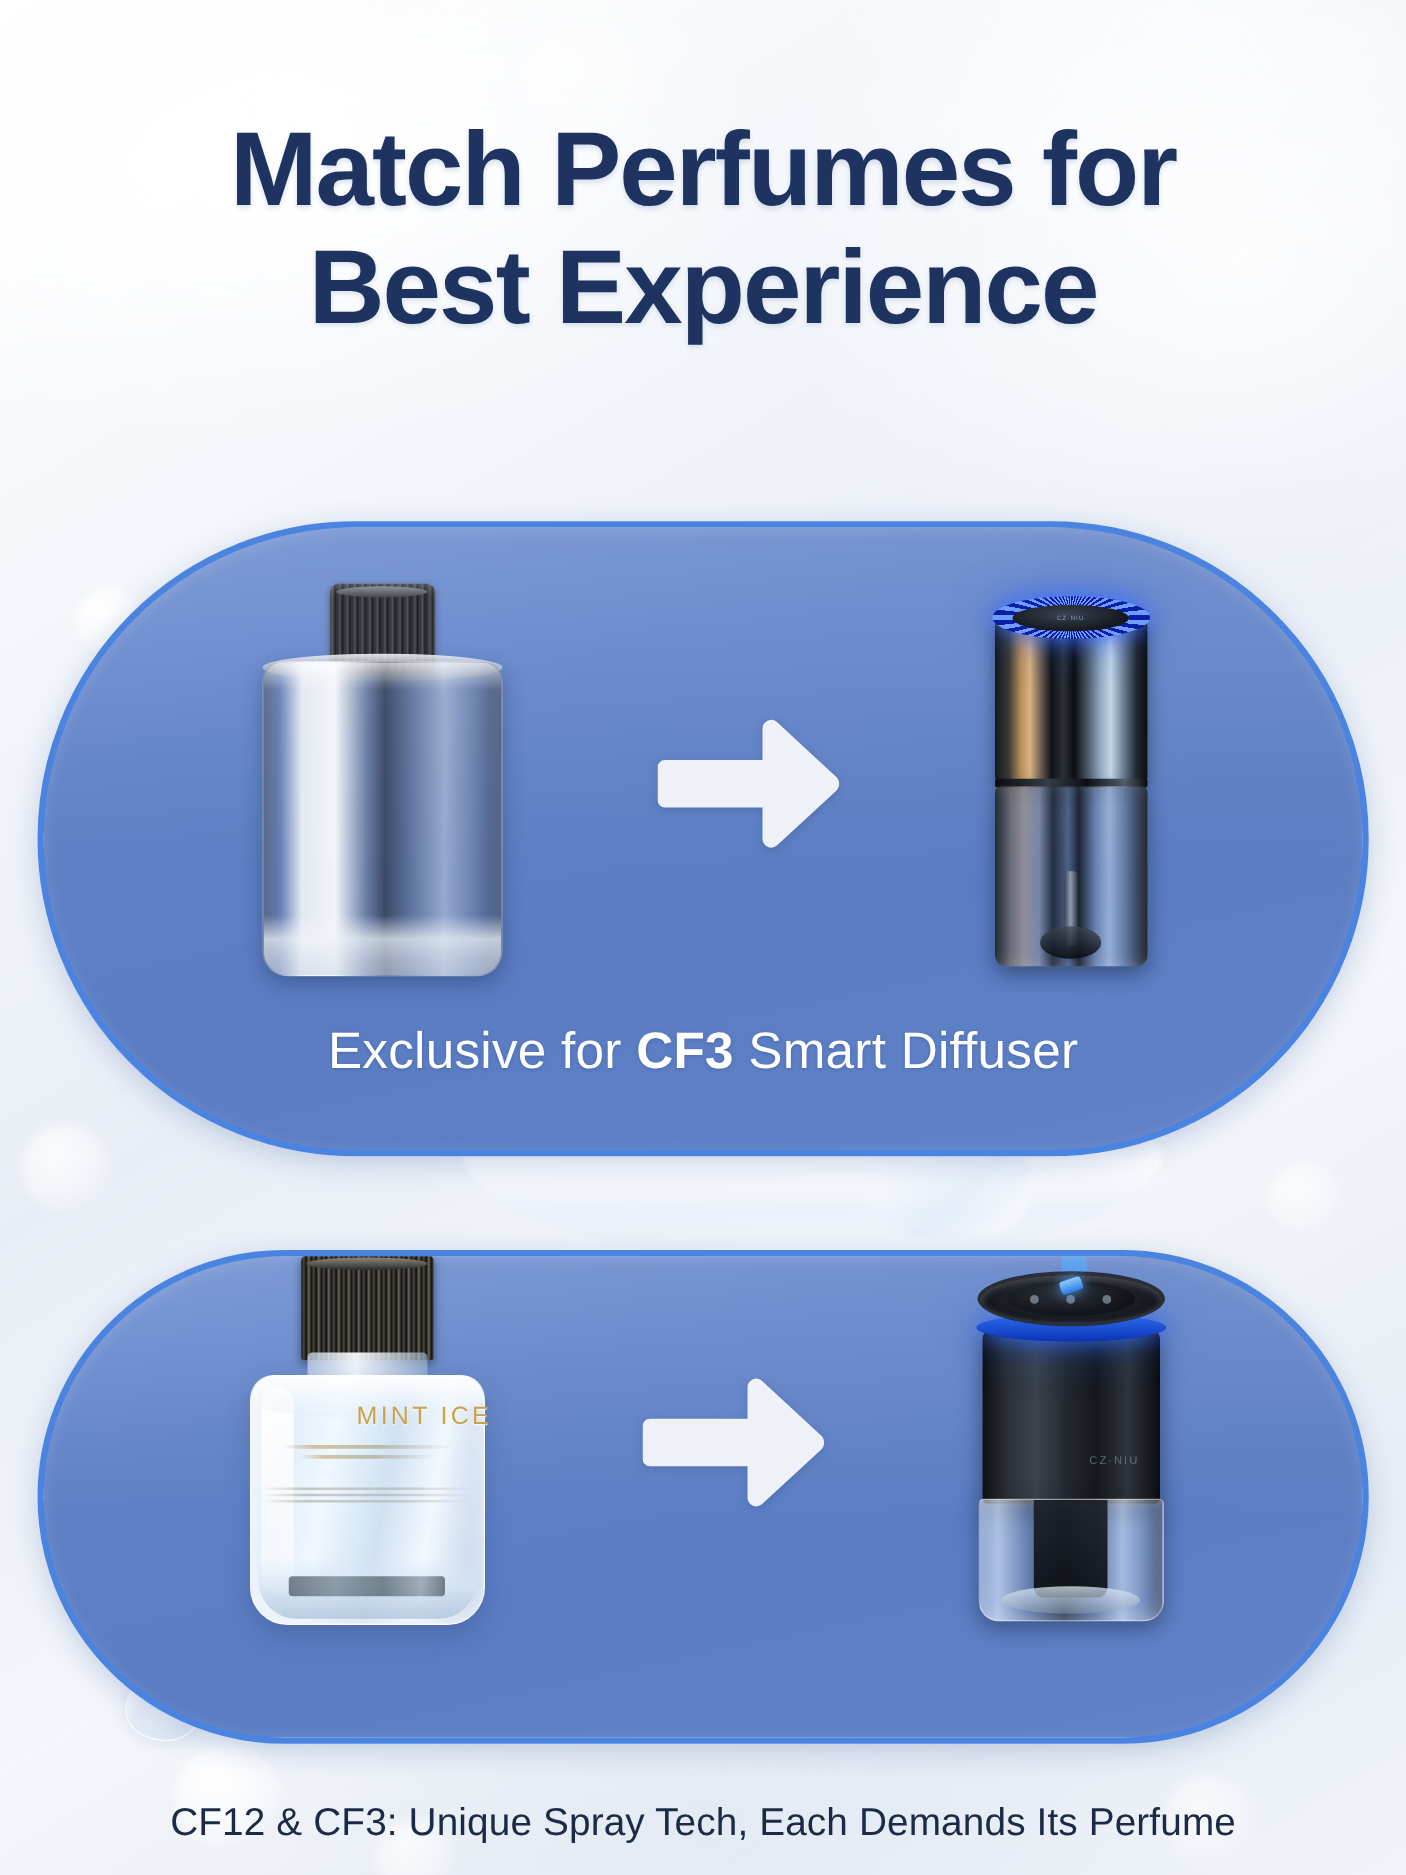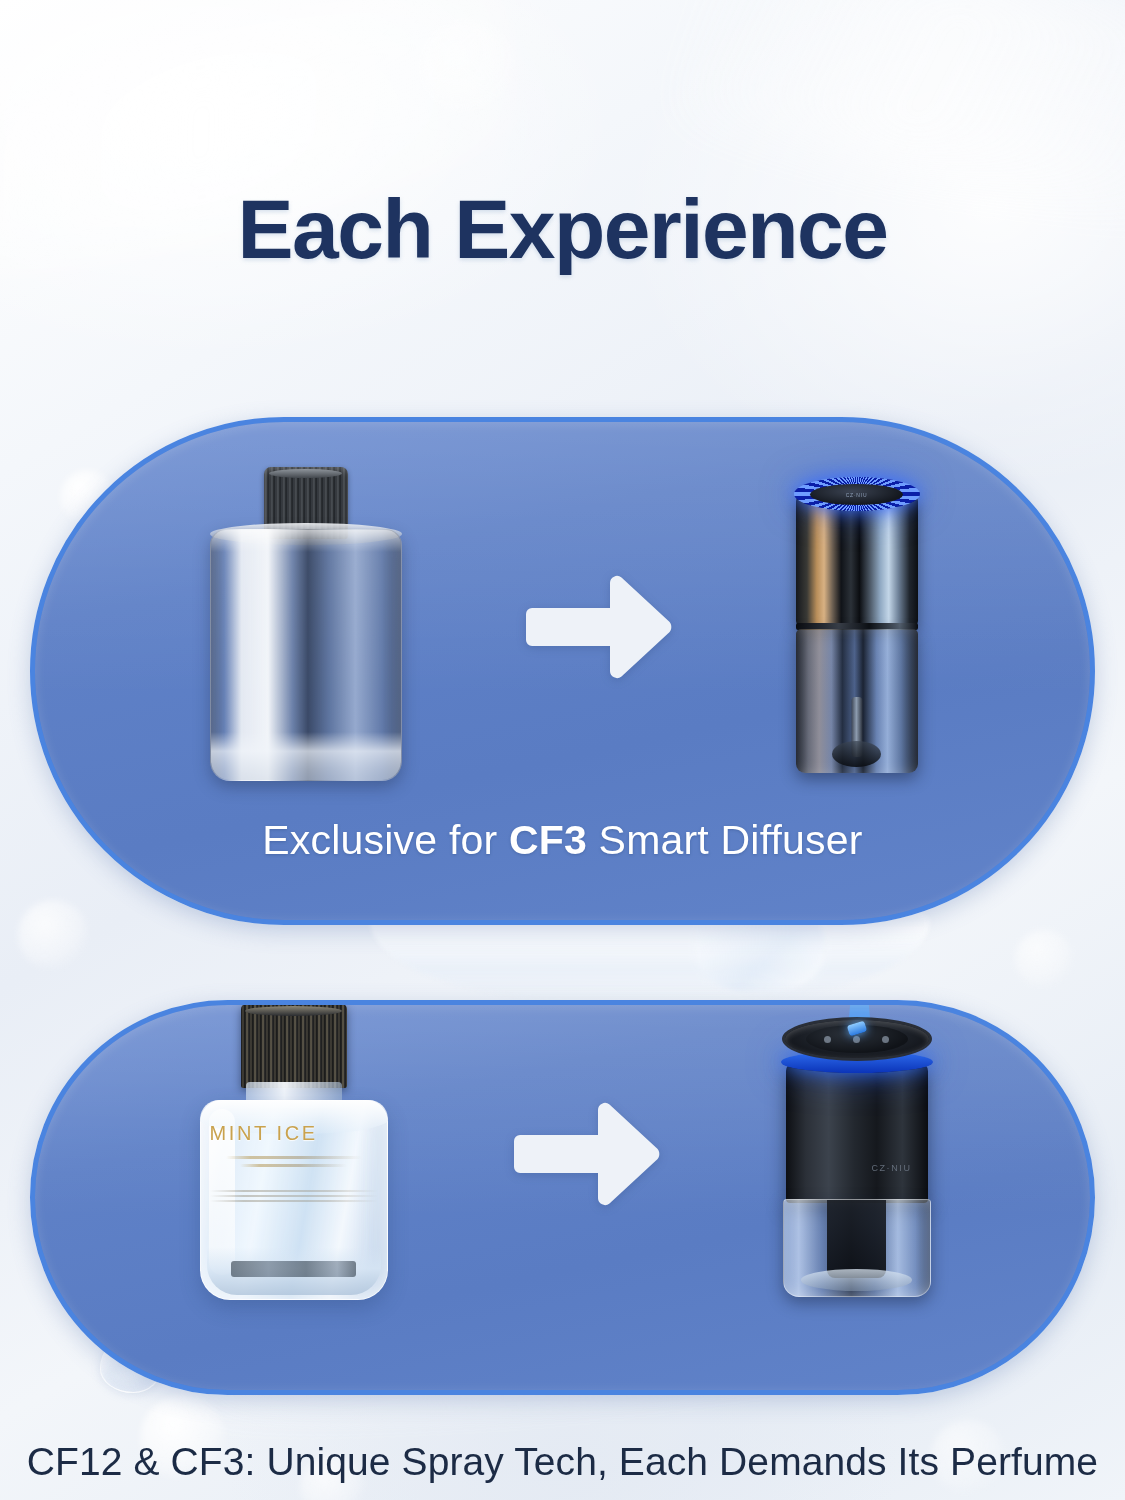--- a/index.html
+++ b/index.html
@@ -240,21 +240,21 @@
     position:absolute; left:6px; right:6px; bottom:4px; height:48px;
     border-radius:0 0 30px 30px;
     background:linear-gradient(180deg, rgba(255,255,255,0), rgba(214,229,244,.75) 45%, rgba(166,189,214,.7));
   }
   .btl-base:after{
     content:""; position:absolute; left:14%; right:14%; top:14px; height:16px;
     background:linear-gradient(90deg,#1b2733,#4e5d6e 30%,#22303d 60%,#6b7a8c 85%,#1b2733);
     border-radius:3px; opacity:.55;
   }
   .btl-label{
-    position:absolute; left:16px; right:0; top:118px; text-align:left;
+    position:absolute; left:0; right:0; top:118px; text-align:right;
     color:#c9a24e; font-size:20px; letter-spacing:2.6px;
     text-shadow:0 1px 1px rgba(255,255,255,.85);
   }
   .btl-sub{
     position:absolute; left:16%; right:16%; top:152px;
     display:flex; flex-direction:column; gap:5px; align-items:center;
   }
   .btl-sub i{
     display:block; height:3px; width:100%;
     background:linear-gradient(90deg, rgba(190,160,90,0), rgba(182,152,84,.55) 18%, rgba(160,140,100,.5) 55%, rgba(190,160,90,0));
@@ -351,22 +351,22 @@
 <div class="bokeh" style="left:300px; top:1455px; width:64px;  height:64px; opacity:.75;"></div>
 <div class="bokeh" style="right:52px; top:930px;  width:58px;  height:58px; opacity:.7;"></div>
 <div class="bokeh" style="right:120px;top:1420px; width:74px;  height:74px; opacity:.6;"></div>
 <div class="bokeh" style="left:420px; top:20px;   width:96px;  height:96px; opacity:.5;"></div>
 
 <div class="glass-band"></div>
 <div class="droplet" style="left:100px; top:1335px; width:62px; height:58px;"></div>
 <div class="droplet" style="left:168px; top:1300px; width:34px; height:30px; opacity:.7;"></div>
 
 <h1 class="headline">
-  <br>
-  <span>Each Experience</span>
+  <span>Match Perfumes for</span><br>
+  <span>Best Experience</span>
 </h1>
 
 <section class="panel" id="panel-cf3">
   <div class="panel-sheen"></div>
 
   <div class="panel-row">
 
     <div class="cartridge">
       <div class="cart-cap"></div>
       <div class="cart-shoulder"></div>
@@ -439,13 +439,13 @@
         <span></span>
         <span></span>
       </div>
       <div class="cf12-slot"></div>
     </div>
 
   </div>
 
 </section>
 
-<p style="position:absolute; left:0; right:0; top:1440px; text-align:center; font-size:39px; color:#1c2b45; letter-spacing:.1px; z-index:5;">CF12 &amp; CF3: Unique Spray Tech, Each Demands Its Perfume</p>
+<p style="position:absolute; left:0; right:0; top:1440px; text-align:center; font-size:31px; color:#1c2b45; letter-spacing:.1px; z-index:5;">CF12 &amp; CF3: Unique Spray Tech, Each Demands Its Perfume</p>
 
 </body></html>

